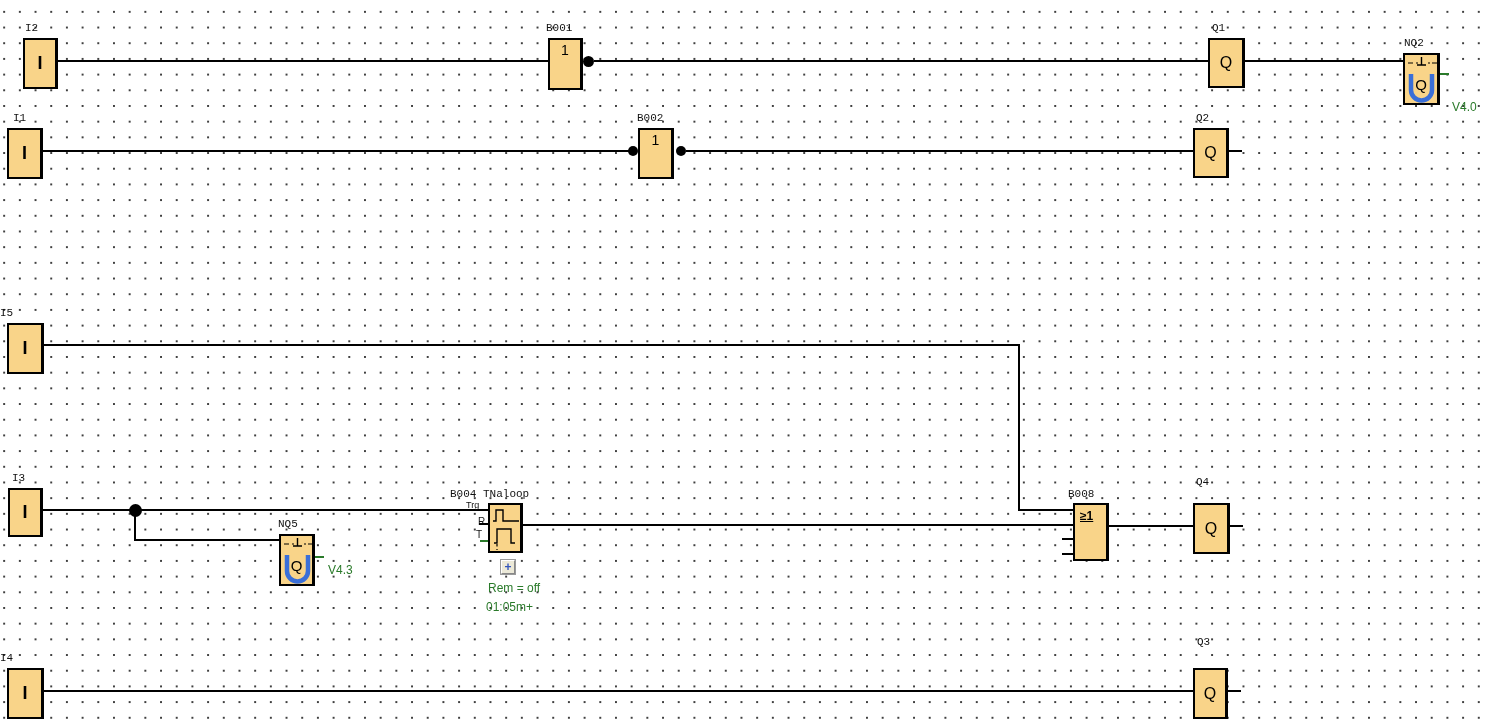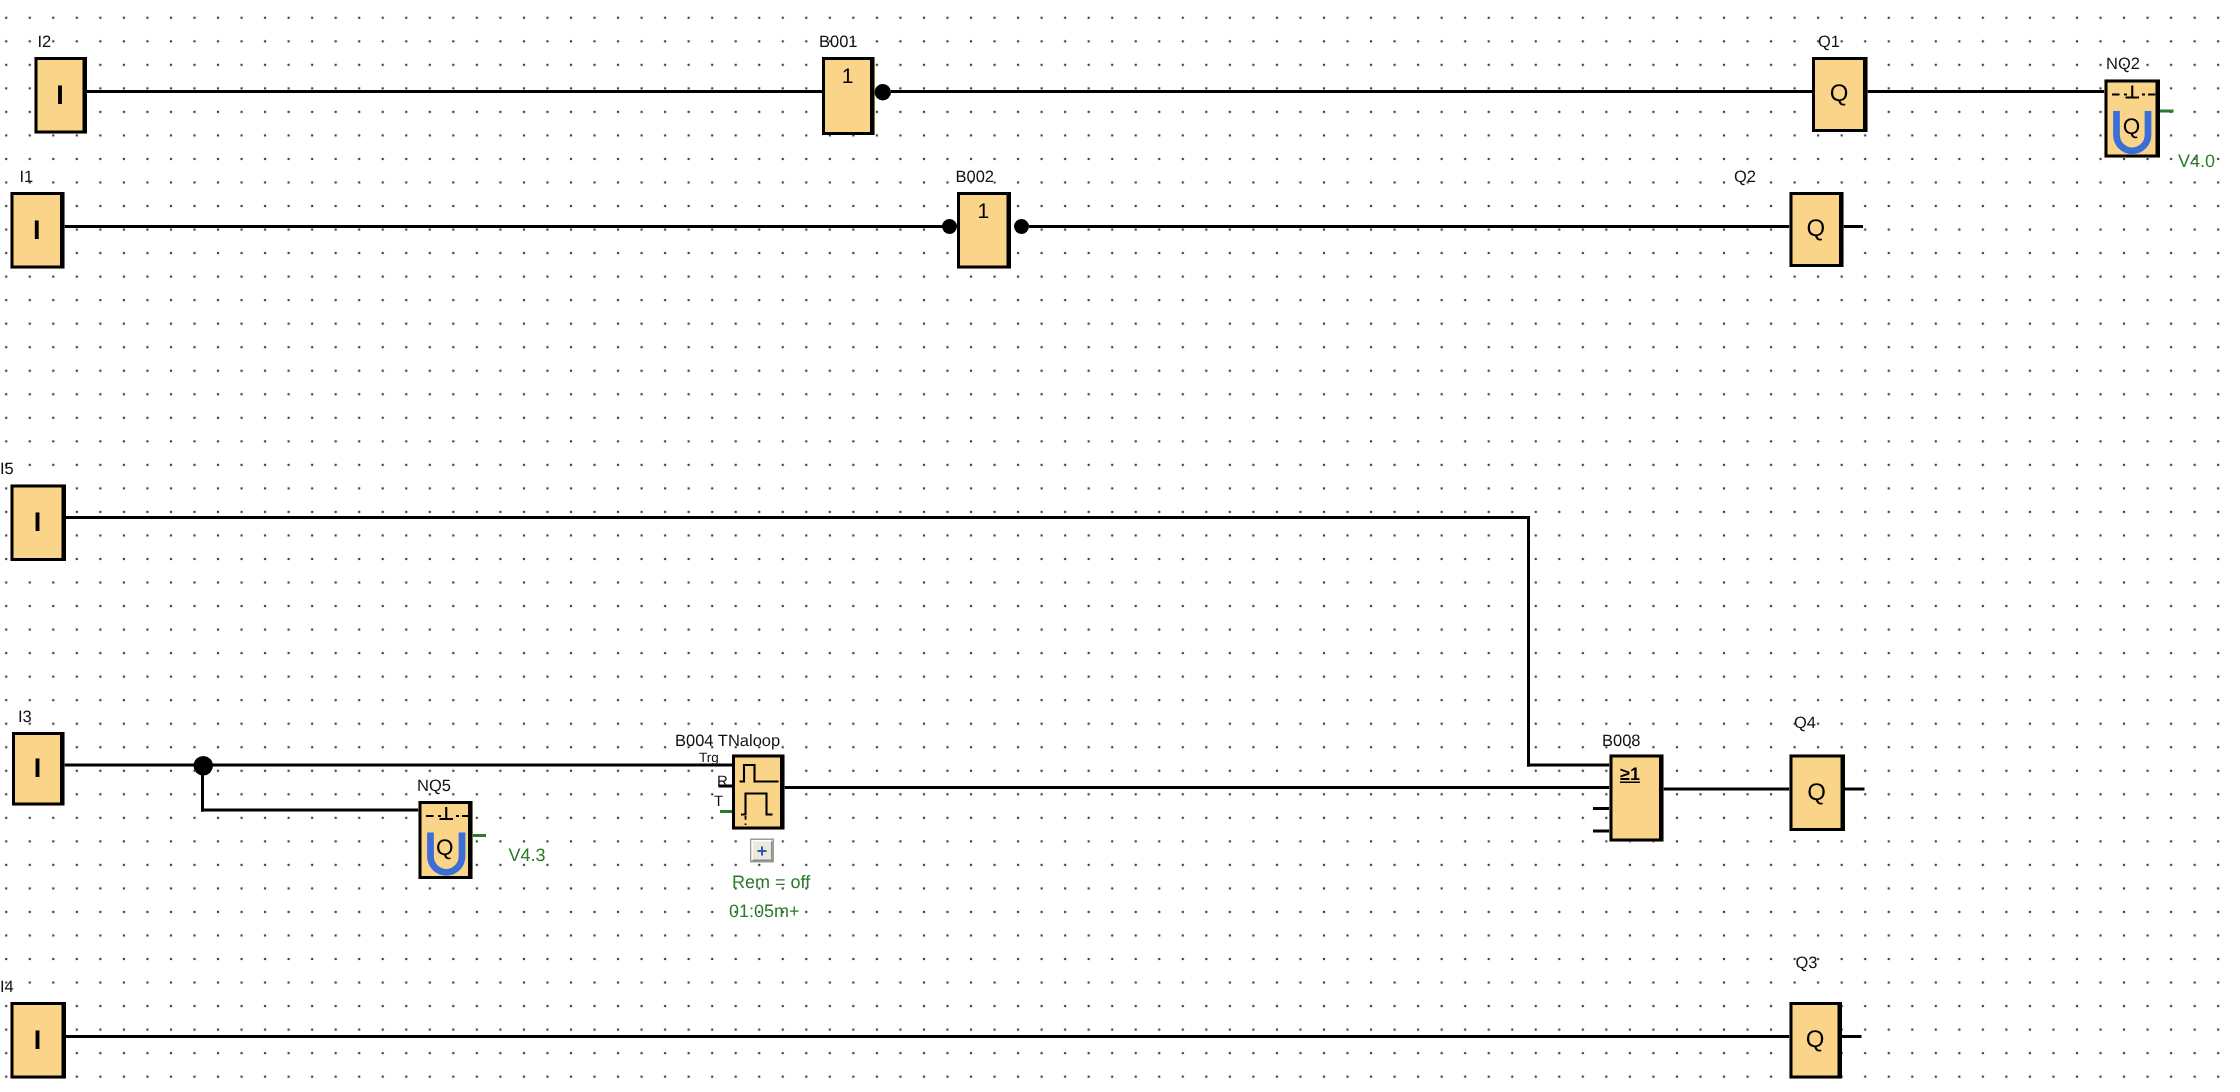--- a/index.html
+++ b/index.html
@@ -20,20 +20,21 @@
     background:#F9D489;
     border:2px solid #000;
     border-right-width:3px;
     box-sizing:border-box;
   }
   .blk-label{
     position:absolute;
     font-size:11px;color:#111;
     white-space:nowrap;
     line-height:12px;
+    font-family:Liberation Mono, monospace;
   }
   .sym-center{
     position:absolute;left:0;right:0;top:0;bottom:0;
     display:flex;align-items:center;justify-content:center;
     font-size:16px;color:#000;
   }
   .sym-I{font-weight:bold;font-size:18px;}
   .sym-top{
     position:absolute;left:0;right:0;top:2px;
     text-align:center;font-size:14px;color:#000;
@@ -119,21 +120,21 @@
   <div class="jdot" style="left:628px;top:146px;width:10px;height:10px"></div>
 
   <div class="blk-label" style="left:637px;top:112px">B002</div>
   <div class="block" style="left:638px;top:128px;width:36px;height:51px">
     <span class="sym-top">1</span>
   </div>
   <div class="jdot" style="left:676px;top:146px;width:10px;height:10px"></div>
 
   <div class="wh" style="left:686px;top:150px;width:507px"></div>
 
-  <div class="blk-label" style="left:1156px;top:112px">Q2</div>
+  <div class="blk-label" style="left:1196px;top:112px">Q2</div>
   <div class="block" style="left:1193px;top:128px;width:36px;height:50px">
     <span class="sym-center">Q</span>
   </div>
   <div class="wh" style="left:1229px;top:150px;width:13px"></div>
 
   <div class="blk-label" style="left:0;top:307px">I5</div>
   <div class="block" style="left:7px;top:323px;width:37px;height:51px">
     <span class="sym-center sym-I">I</span>
   </div>
   <div class="wh" style="left:44px;top:344px;width:976px"></div>
@@ -153,21 +154,21 @@
   <div class="blk-label" style="left:278px;top:518px">NQ5</div>
   <div class="block" style="left:279px;top:534px;width:36px;height:52px">
     <svg width="33" height="48" style="left:0;top:0" viewBox="0 0 33 48">
       <path d="M3,8 H8 M11,8 h2 M23,8 h2 M27,8 h5" stroke="#000" stroke-width="1.2" fill="none"></path>
       <path d="M16.5,2 V10 M12,10 H21" stroke="#000" stroke-width="1.4" fill="none"></path>
       <path d="M6,19 L6,35 A10.5,10.5 0 0 0 27,35 L27,19" stroke="#3A6FD8" stroke-width="4.5" fill="none"></path>
     </svg>
     <span class="nq-q">Q</span>
   </div>
   <div class="wh green" style="left:315px;top:556px;width:9px"></div>
-  <div class="annot" style="left:339px;top:564px">V4.3</div>
+  <div class="annot" style="left:328px;top:564px">V4.3</div>
 
   <div class="blk-label" style="left:450px;top:488px">B004 TNaloop</div>
   <div class="pinlbl" style="left:466px;top:501px">Trg</div>
   <div class="pinlbl" style="left:478px;top:517px;font-size:10px">R</div>
   <div class="pinlbl" style="left:476px;top:530px;font-size:10px">T</div>
   <div class="wh" style="left:479px;top:523px;width:9px"></div>
   <div class="wh green" style="left:480px;top:540px;width:8px"></div>
 
   <div class="block" style="left:488px;top:503px;width:35px;height:50px">
     <svg width="30" height="45" style="left:1px;top:0" viewBox="0 0 30 45">

